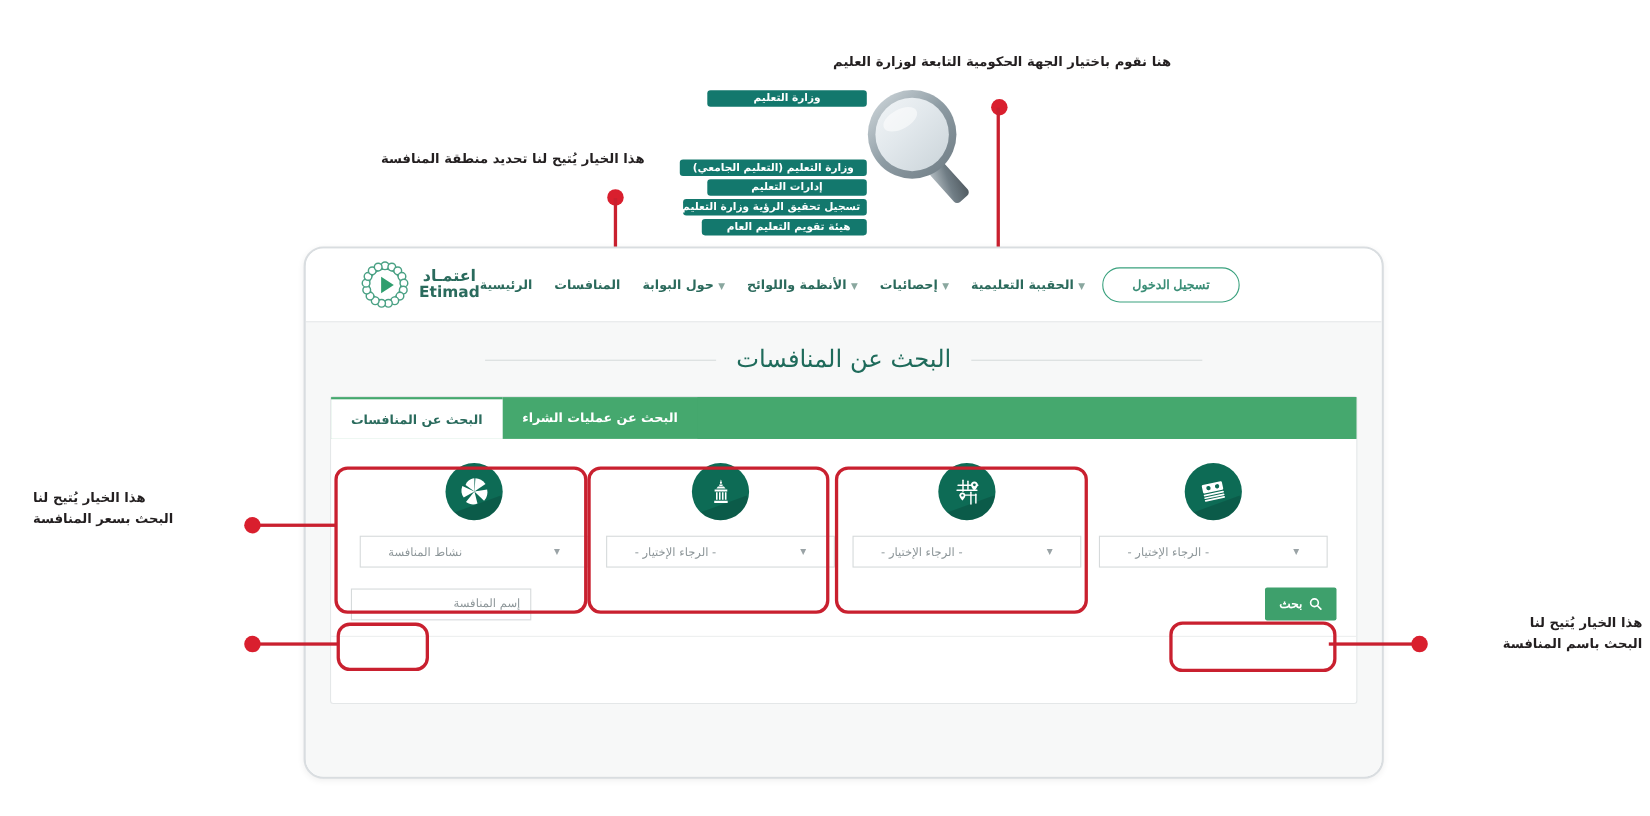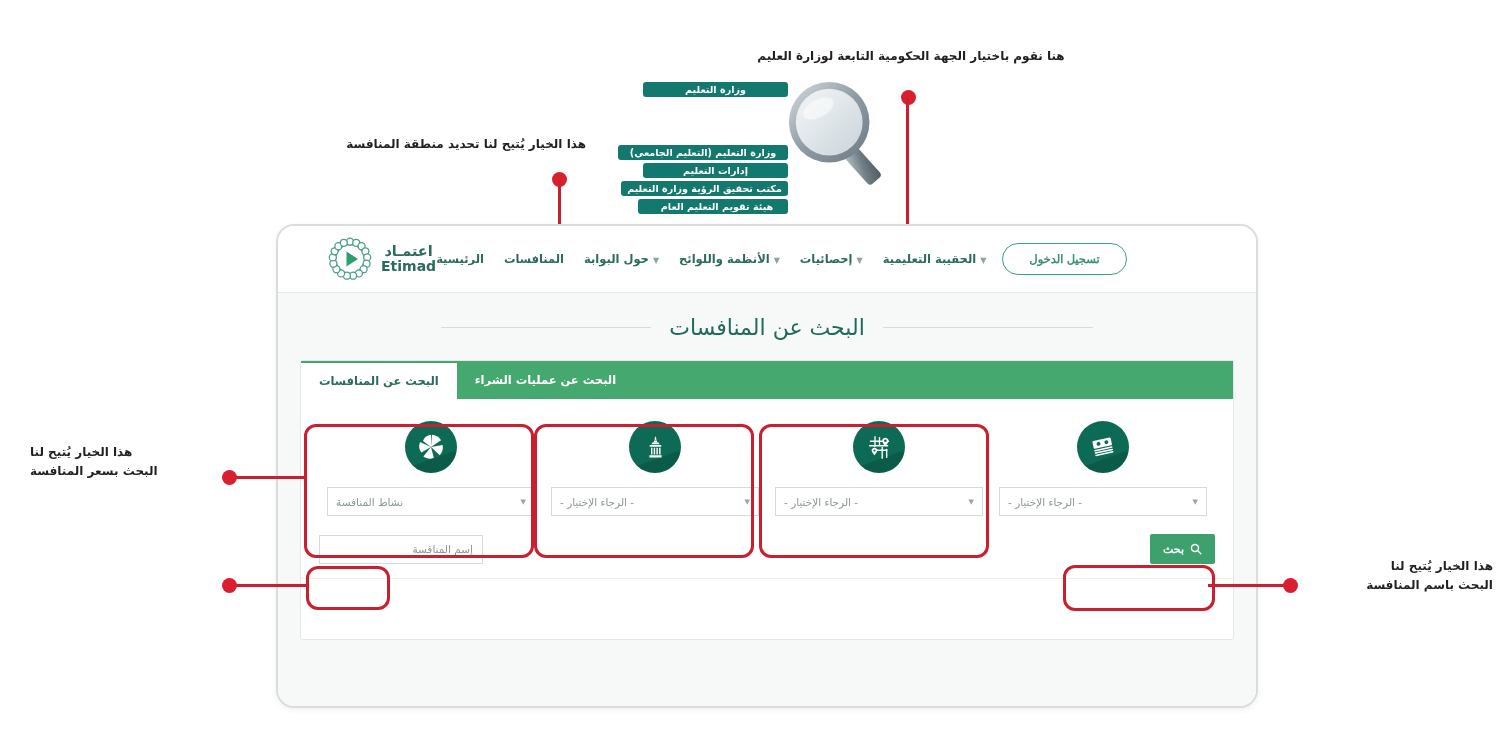--- a/index.html
+++ b/index.html
@@ -69,21 +69,21 @@
     position:relative;overflow:hidden;
   }
   .icon-circle::after{
     content:"";position:absolute;left:-8%;bottom:-45%;width:120%;height:70%;
     background:rgba(0,0,0,.14);transform:rotate(-20deg);
   }
   .icon-circle svg{position:relative;z-index:2;}
   .select-box{
     width:100%;height:29px;border:1px solid #d6dadb;background:#fff;
     display:flex;align-items:center;flex-direction:row-reverse;
-    justify-content:space-between;padding:0 8px;box-sizing:border-box;cursor:pointer;
+    justify-content:space-between;padding:0 25px;box-sizing:border-box;cursor:pointer;
   }
   .select-text{font-size:10.5px;color:#8d9699;white-space:nowrap;}
   .select-caret{font-size:7px;color:#9aa3a6;}
 
   .search-row{
     display:flex;flex-direction:row-reverse;align-items:center;
     padding:4px 18px 14px;gap:0;border-bottom:1px solid #edefef;margin:0 0 0 0;
   }
   .name-input{
     width:164px;height:29px;border:1px solid #d6dadb;background:#fff;
@@ -131,21 +131,21 @@
 <div class="stage">
 
   <div class="cap" style="left:676px;top:47px;width:470px;text-align:center;">هنا نقوم باختيار الجهة الحكومية التابعة لوزارة العليم</div>
 
   <div class="cap" style="left:206px;top:135px;width:380px;text-align:right;">هذا الخيار يُتيح لنا تحديد منطقة المنافسة</div>
 
   <div class="green-list">
     <div class="green-item" style="width:145px;">وزارة التعليم</div>
     <div class="green-item" style="width:170px;margin-top:48px;">وزارة التعليم (التعليم الجامعي)</div>
     <div class="green-item" style="width:145px;">إدارات التعليم</div>
-    <div class="green-item" style="width:167px;">مكتب تحقيق الرؤية وزارة التعليم</div>
+    <div class="green-item" style="width:167px;">تسجيل تحقيق الرؤية وزارة التعليم</div>
     <div class="green-item" style="width:150px;padding-left:14px;">هيئة تقويم التعليم العام</div>
   </div>
 
   <div class="magnifier">
     <svg viewBox="0 0 120 112" width="118" height="110">
       <defs>
         <linearGradient id="glass" x1="0" y1="0" x2="1" y2="1">
           <stop offset="0%" stop-color="#f4f7f9"></stop>
           <stop offset="45%" stop-color="#e5ebef"></stop>
           <stop offset="100%" stop-color="#cfd8dd"></stop>

